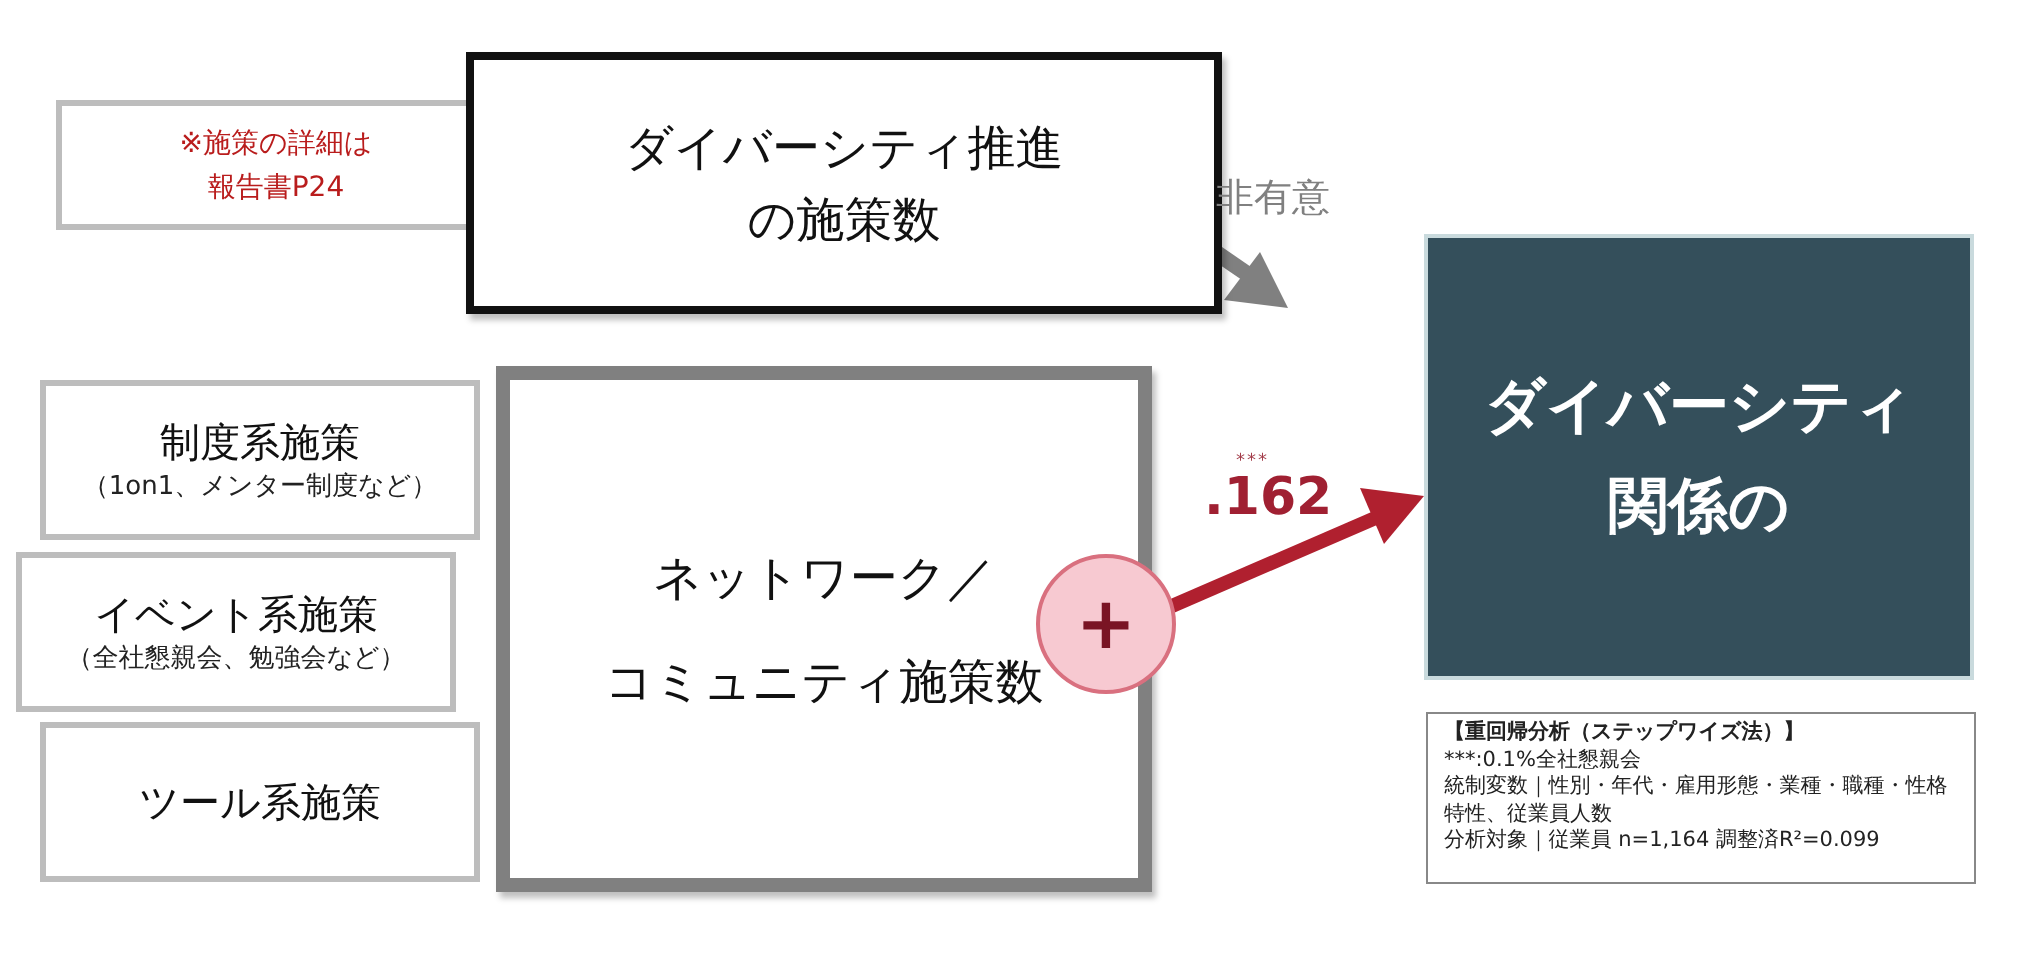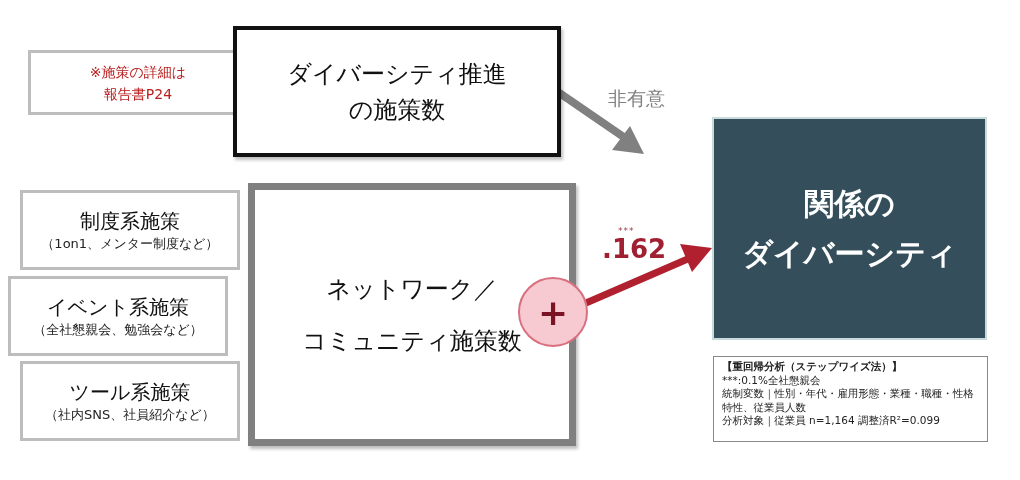--- a/index.html
+++ b/index.html
@@ -7,21 +7,21 @@
            font-family:"DejaVu Sans", "Liberation Sans", sans-serif; color:#111; }
     .abs { position:absolute; box-sizing:border-box; }
     .subbox { border:3px solid #bdbdbd; background:#fff; display:flex; flex-direction:column;
               align-items:center; justify-content:center; text-align:center; }
     .note { left:28px; top:50px; width:220px; height:65px; font-size:14px; line-height:22px; color:#b91c1c; }
     .cat-title { font-size:20px; line-height:28px; color:#111; }
     .cat-sub { font-size:13px; line-height:18px; color:#222; }
     .cat1 { left:20px; top:190px; width:220px; height:80px; }
     .cat2 { left:8px; top:276px; width:220px; height:80px; }
     .cat3 { left:20px; top:361px; width:220px; height:80px; }
-    .mainbox { left:233px; top:26px; width:328px; height:131px; border:4px solid #111; background:#fff;
+    .mainbox { left:233px; top:26px; width:378px; height:131px; border:4px solid #111; background:#fff;
                box-shadow:2px 3px 3px rgba(0,0,0,0.25); display:flex; flex-direction:column;
                align-items:center; justify-content:center; font-size:24px; line-height:36px; text-align:center; }
     .netbox { left:248px; top:183px; width:328px; height:263px; border:7px solid #808080; background:#fff;
               box-shadow:2px 3px 3px rgba(0,0,0,0.25); display:flex; flex-direction:column;
               align-items:center; justify-content:center; font-size:24px; line-height:52px; text-align:center; }
     .outbox { left:712px; top:117px; width:275px; height:223px; background:#344f5b; border:2px solid #c9dadd;
               display:flex; flex-direction:column; align-items:center; justify-content:center;
               color:#ffffff; font-size:30px; line-height:50px; font-weight:bold; text-align:center; }
     .ns-label { left:608px; top:86px; font-size:19px; color:#808080; }
     .stars { left:618px; top:226px; font-size:9px; color:#a33d4a; letter-spacing:1px; }
@@ -56,21 +56,20 @@
 <div class="abs subbox cat1">
   <span class="cat-title">制度系施策</span>
   <span class="cat-sub">（1on1、メンター制度など）</span>
 </div>
 <div class="abs subbox cat2">
   <span class="cat-title">イベント系施策</span>
   <span class="cat-sub">（全社懇親会、勉強会など）</span>
 </div>
 <div class="abs subbox cat3">
   <span class="cat-title">ツール系施策</span>
-  <span class="cat-sub">（社内SNS、社員紹介など）</span>
 </div>
 
 <div class="abs mainbox">
   <span>ダイバーシティ推進</span>
   <span>の施策数</span>
 </div>
 
 <div class="abs netbox">
   <span>ネットワーク／</span>
   <span>コミュニティ施策数</span>
@@ -78,22 +77,22 @@
 
 <span class="abs ns-label">非有意</span>
 <span class="abs stars">***</span>
 <span class="abs coef">.162</span>
 
 <div class="abs plus">
   <span>+</span>
 </div>
 
 <div class="abs outbox">
+  <span>ダイバーシティ</span>
   <span>関係の</span>
-  <span>ダイバーシティ</span>
 </div>
 
 <div class="abs stats">
   <div class="hdr">【重回帰分析（ステップワイズ法）】</div>
   <div>***:0.1%全社懇親会</div>
   <div>統制変数｜性別・年代・雇用形態・業種・職種・性格特性、従業員人数</div>
   <div>分析対象｜従業員 n=1,164 調整済R²=0.099</div>
 </div>
 
 </body></html>

